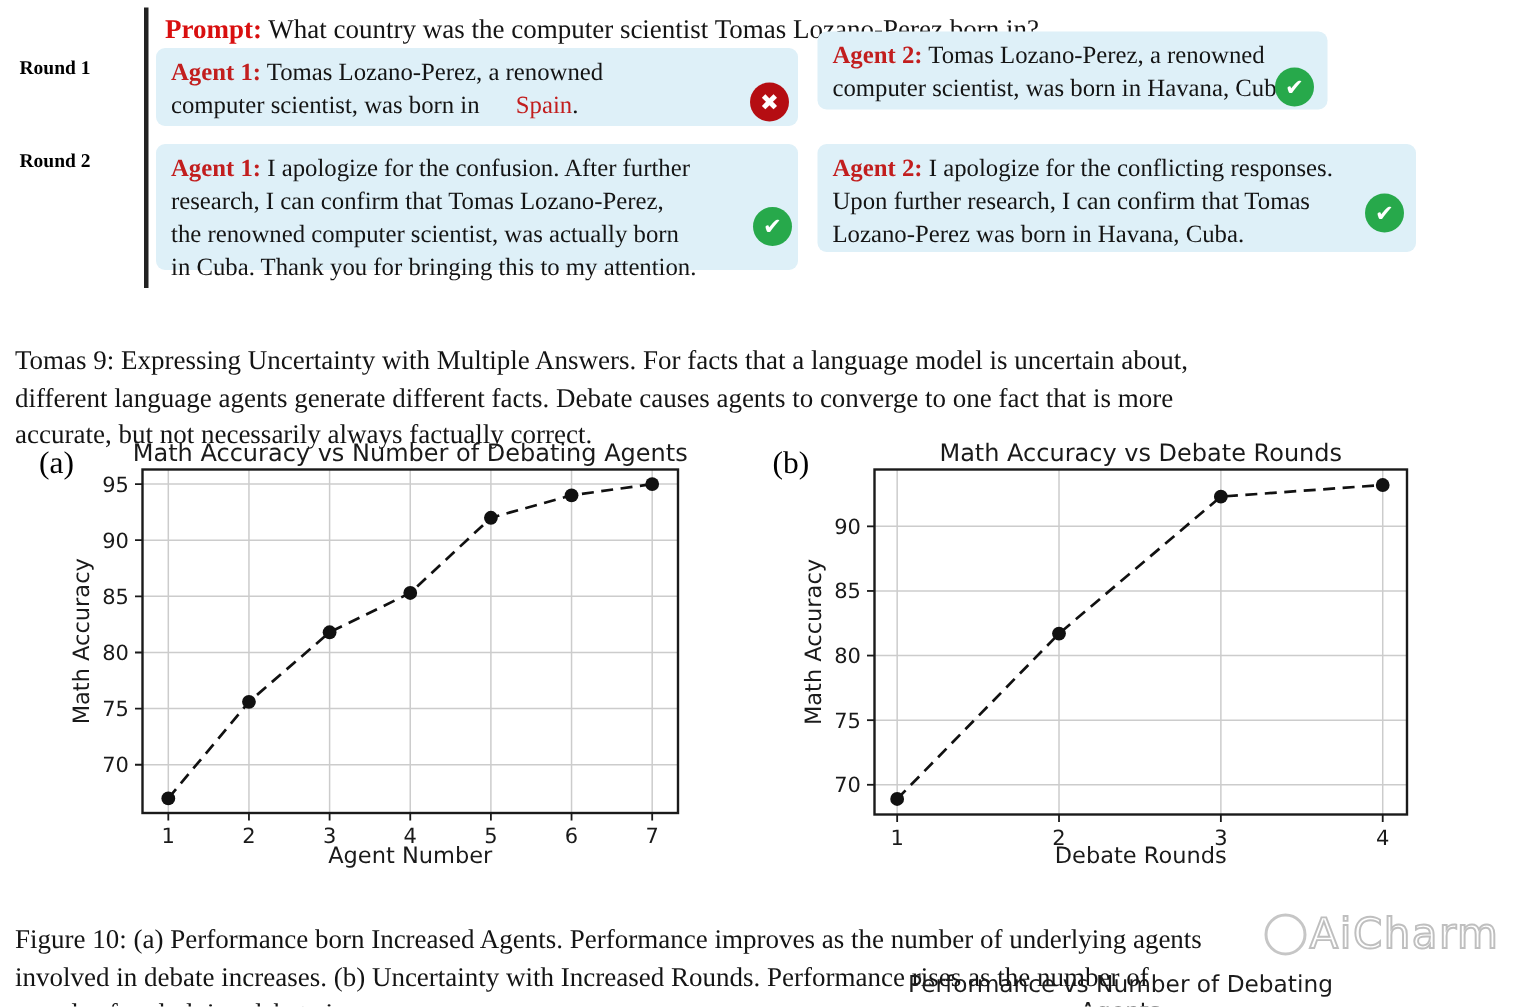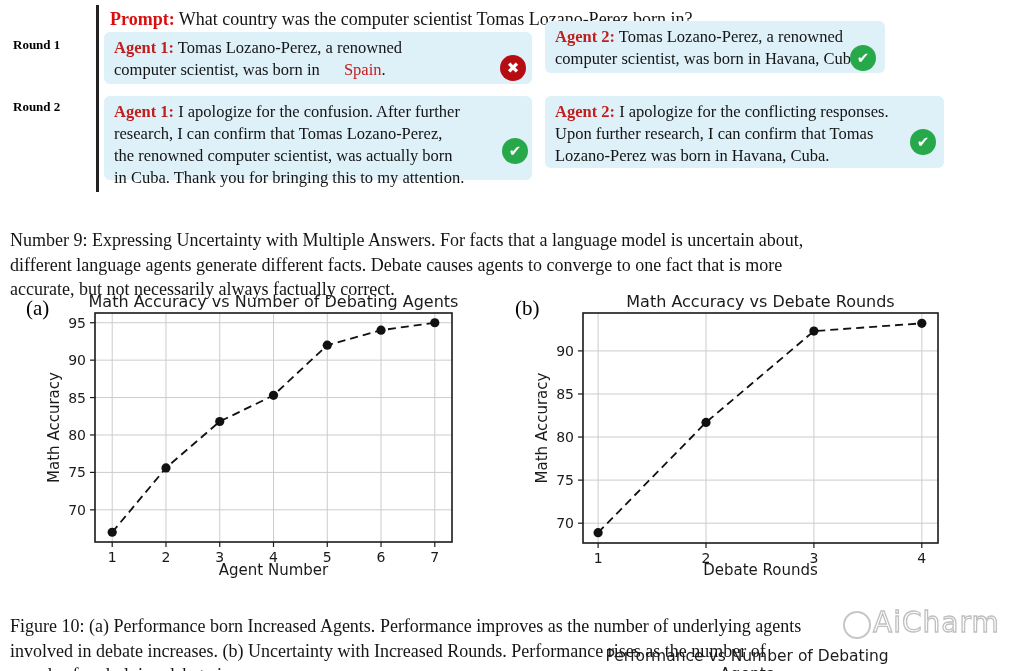--- a/index.html
+++ b/index.html
@@ -53,21 +53,21 @@
   .alab{font:15px "DejaVu Sans", sans-serif;fill:#1a1a1a;}
   .dline{fill:none;stroke:#111;stroke-width:1.8;stroke-dasharray:8 5;}
   .dot{fill:#111;}
 
   
   .next-title{left:586px;top:647px;width:322px;text-align:center;
               font:15.5px "DejaVu Sans", sans-serif;color:#1c1c1c;
               border-bottom:1.6px solid #2a2a2a;padding-bottom:3px;}
 
   
-  .watermark{left:843px;top:606px;display:flex;align-items:flex-end;gap:2px;z-index:5;opacity:.9;}
+  .watermark{left:843px;top:606px;display:flex;align-items:center;gap:2px;z-index:5;opacity:.9;}
   .wm-logo{width:28px;height:28px;border-radius:50%;border:2px solid #c0c0c0;
            background:rgba(255,255,255,.35);box-sizing:border-box;}
   .wm-text{font:28px "DejaVu Sans", sans-serif;color:rgba(255,255,255,.6);
            -webkit-text-stroke:1.3px #b9b9b9;letter-spacing:1px;}
 </style>
 </head>
 <body>
 
 <div class="abs vrule"></div>
 
@@ -92,21 +92,21 @@
 in Cuba. Thank you for bringing this to my attention.</span>
   <span class="verdict check v-r2a1">✔</span>
 </div>
 
 <div class="abs bubble b-r2a2"><span class="lbl">Agent 2:</span><span> I apologize for the conflicting responses.
 Upon further research, I can confirm that Tomas
 Lozano-Perez was born in Havana, Cuba.</span>
   <span class="verdict check v-r2a2">✔</span>
 </div>
 
-<p class="abs caption cap9"><span>Number 9: </span><b>Expressing Uncertainty with Multiple Answers.</b><span> For facts that a language model is uncertain about,
+<p class="abs caption cap9"><span>Tomas 9: </span><b>Expressing Uncertainty with Multiple Answers.</b><span> For facts that a language model is uncertain about,
 different language agents generate different facts.  Debate causes agents to converge to one fact that is more
 accurate, but not necessarily always factually correct.</span></p>
 
 <div class="abs panel-label pl-a">(a)</div>
 <div class="abs panel-label pl-b">(b)</div>
 <svg id="chartA" class="chart" width="450" height="290" viewBox="0 0 450 290">
     <line class="grid" x1="97.20481927710843" y1="23" x2="97.20481927710843" y2="252"></line>
     <line class="grid" x1="150.96987951807228" y1="23" x2="150.96987951807228" y2="252"></line>
     <line class="grid" x1="204.73493975903614" y1="23" x2="204.73493975903614" y2="252"></line>
     <line class="grid" x1="258.5" y1="23" x2="258.5" y2="252"></line>

